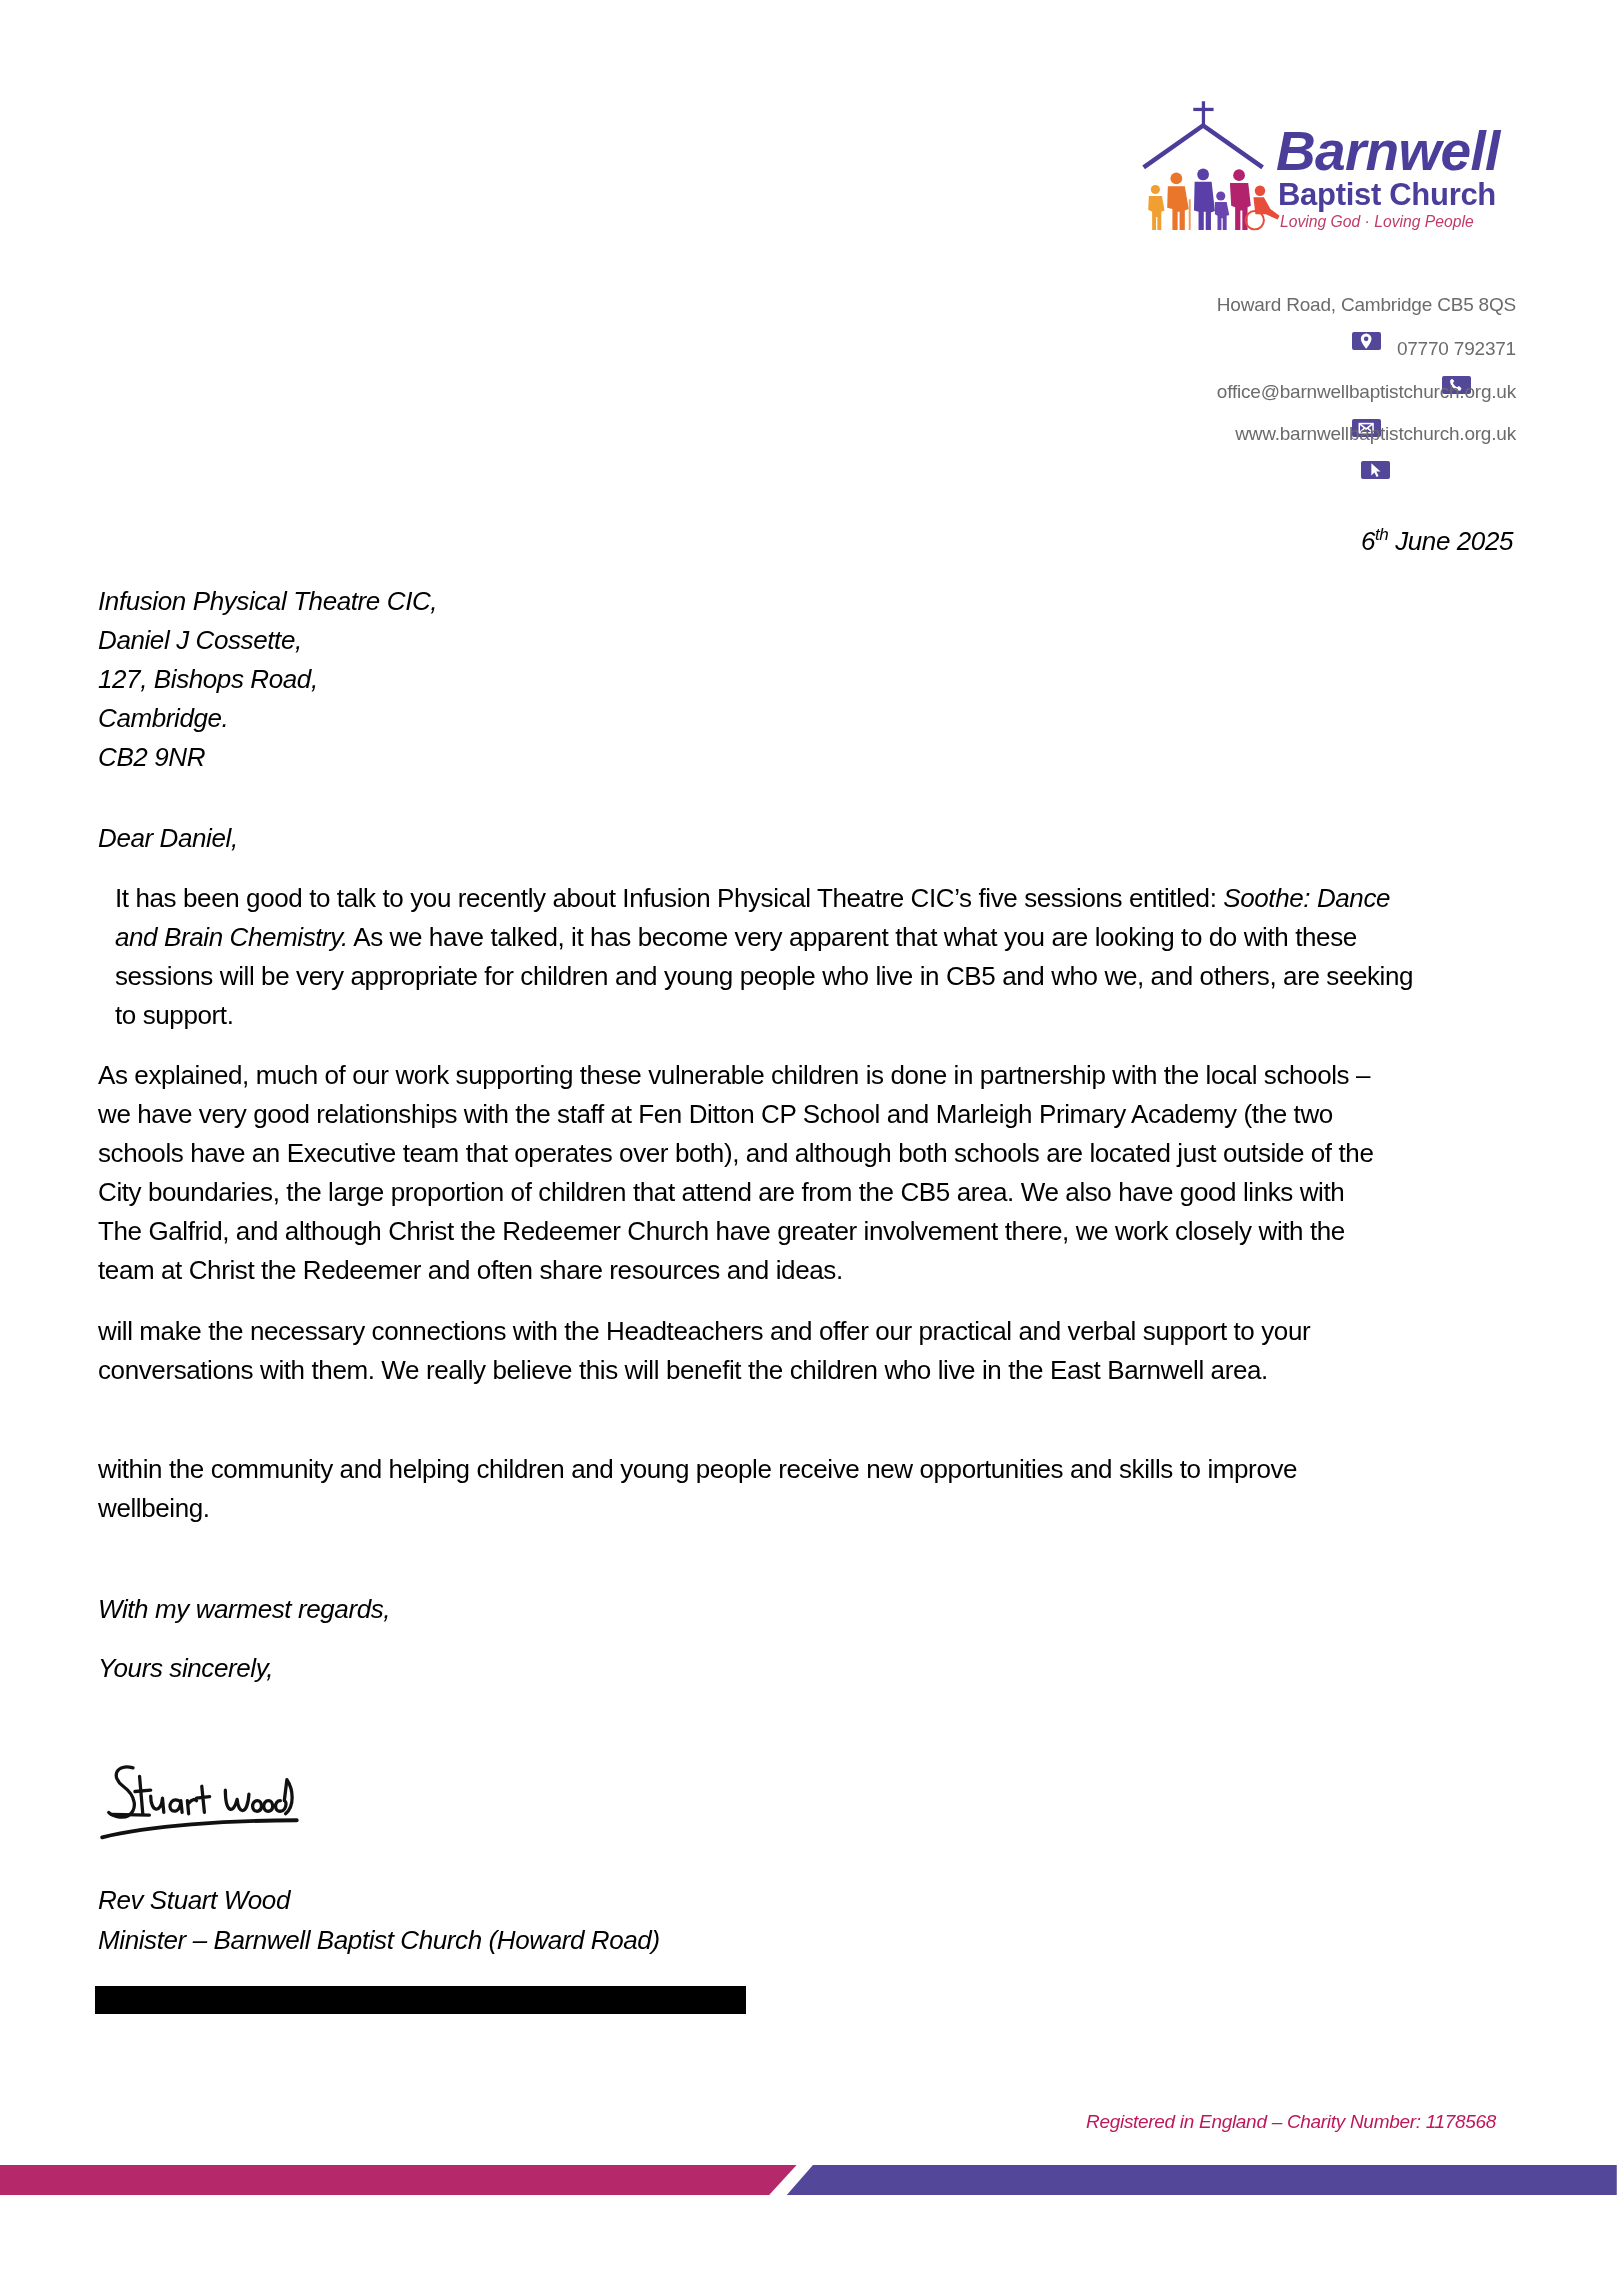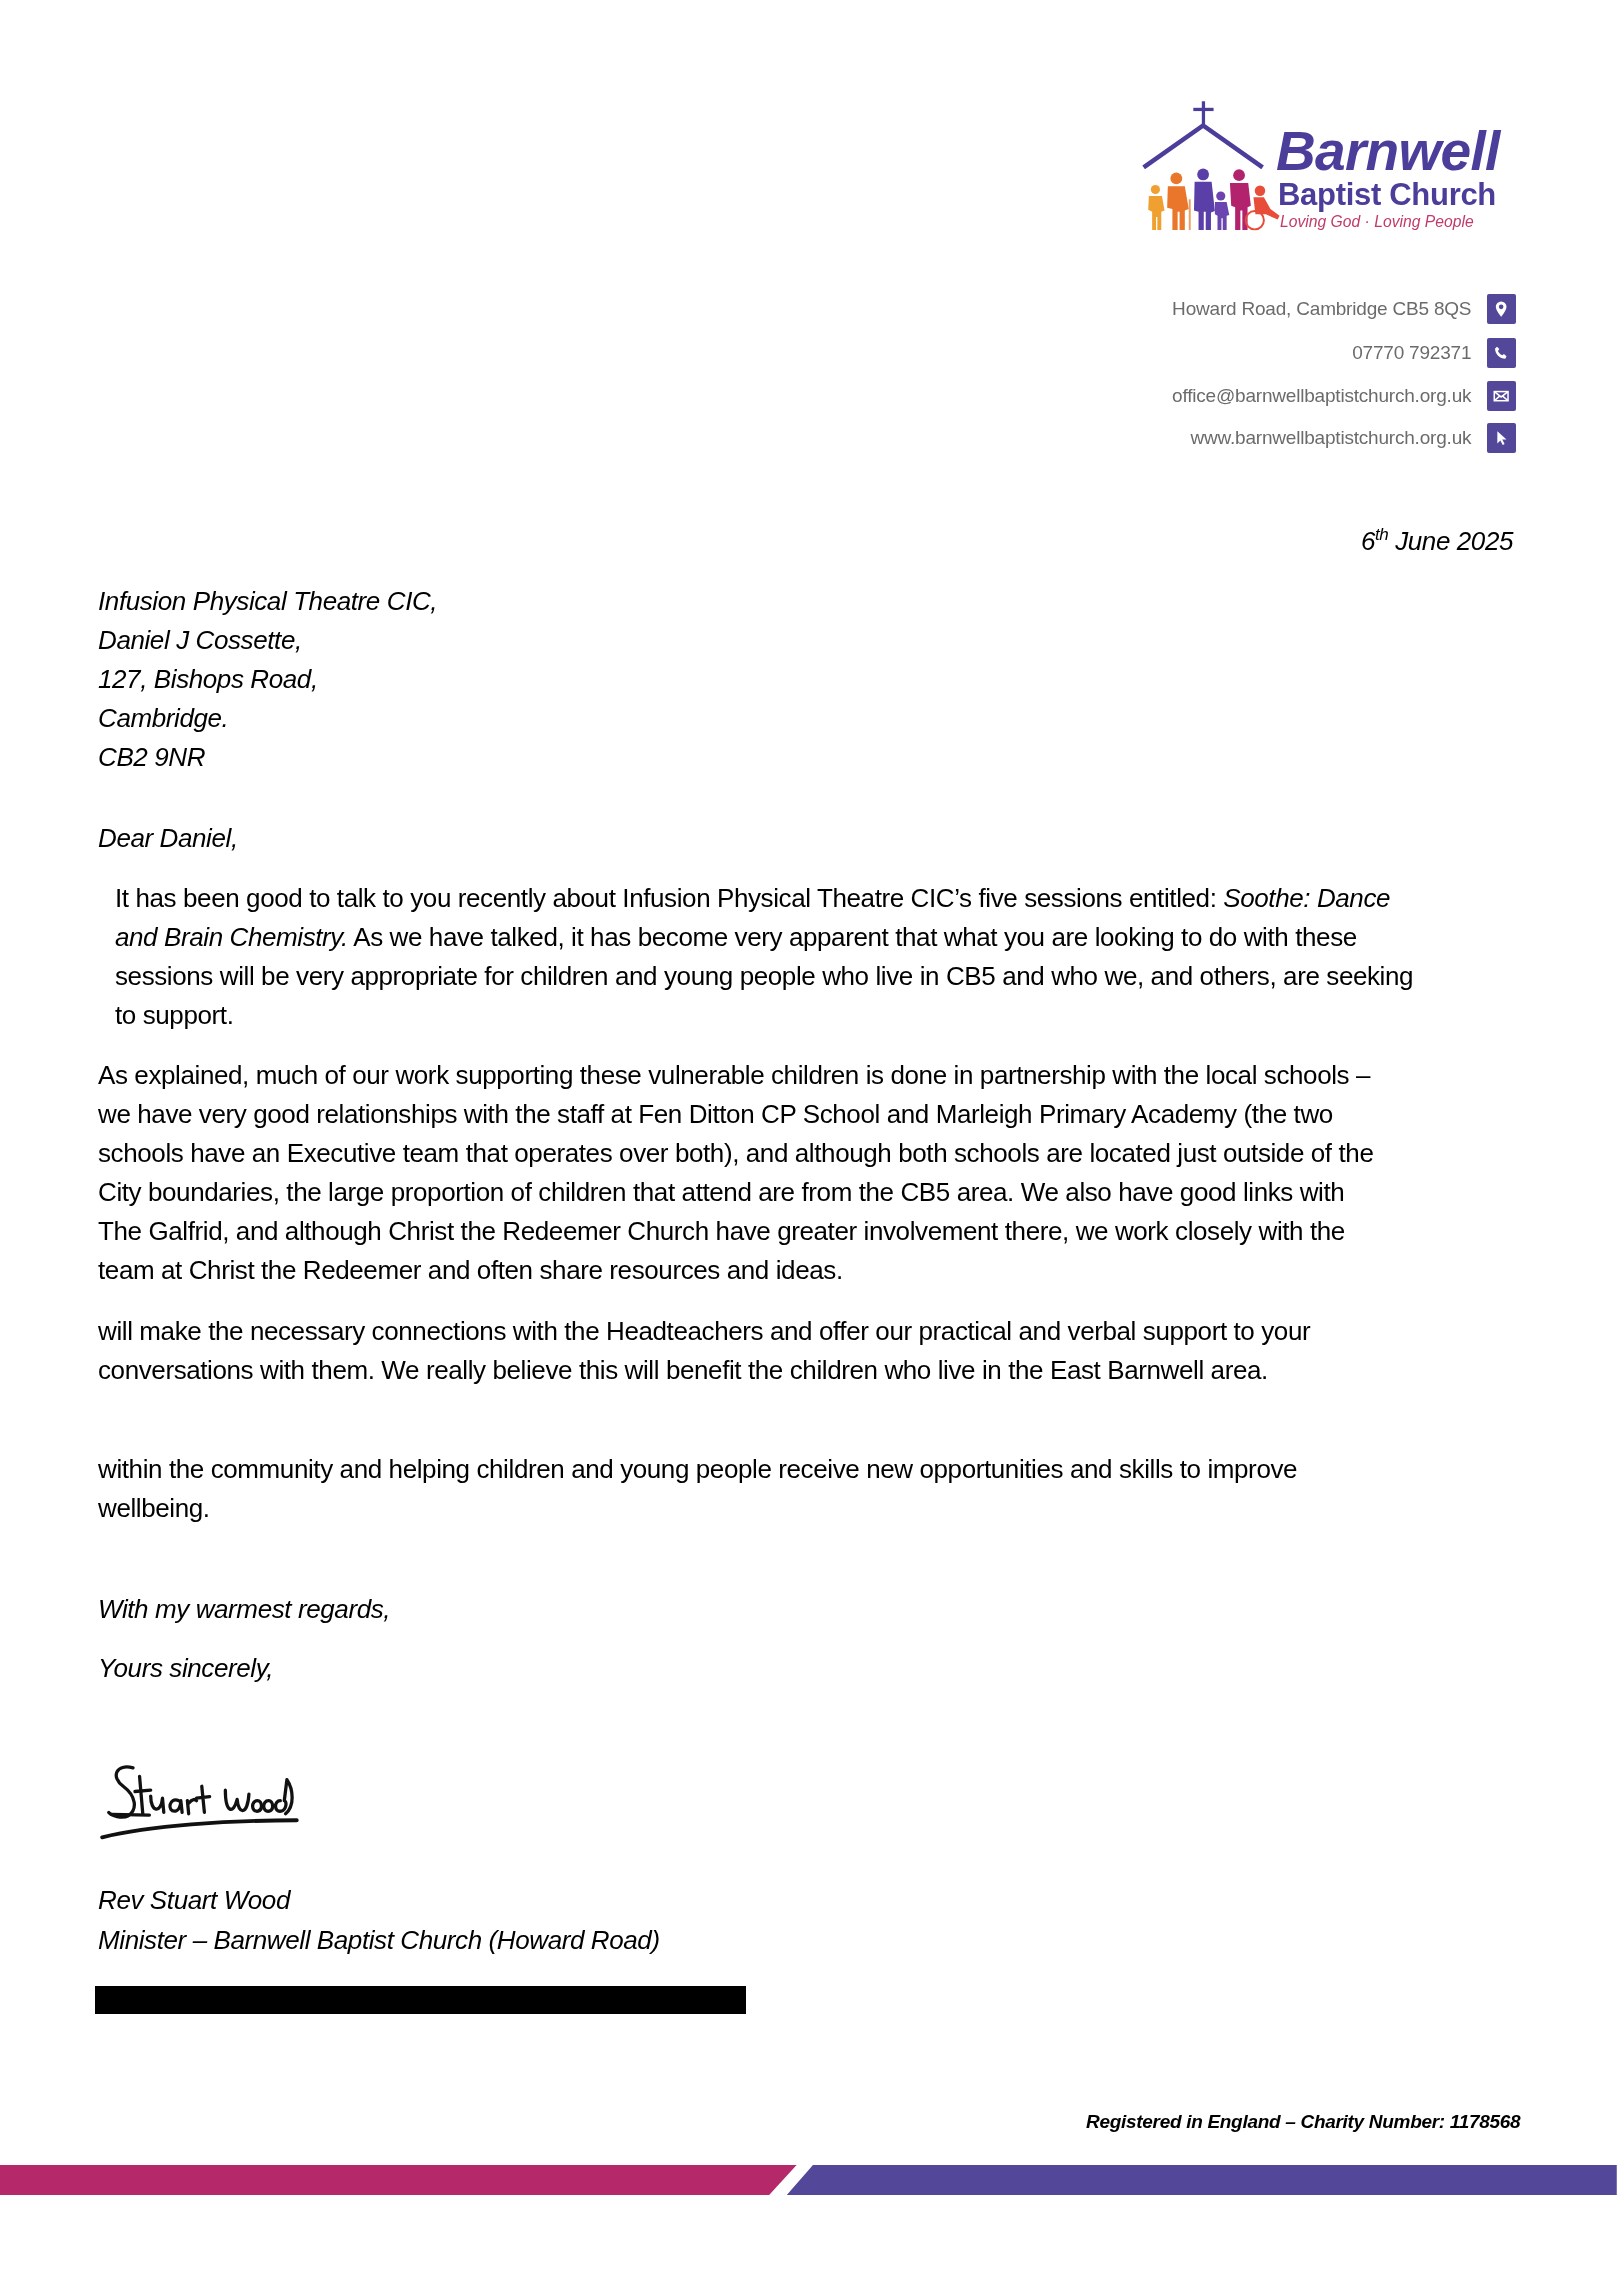--- a/index.html
+++ b/index.html
@@ -11,42 +11,42 @@
   #logo { left: 1137px; top: 98px; width: 393px; height: 137px; }
   #logo-graphic { left: 0; top: 0; width: 144px; height: 134px; }
   #logo-name { left: 139px; top: 26px; font-size: 55px; font-weight: bold; font-style: italic;
                color: #4B3E9B; letter-spacing: -0.7px; line-height: 1; white-space: nowrap; }
   #logo-sub { left: 141px; top: 81px; font-size: 31px; font-weight: bold; color: #4B3E9B;
               line-height: 1; white-space: nowrap; letter-spacing: -0.3px; }
   #logo-tag { left: 143px; top: 116px; font-size: 15.7px; font-style: italic; color: #C03B6B;
               line-height: 1; white-space: nowrap; }
 
   
-  .contact-row { right: 106px; height: 30px; display: flex; align-items: center; gap: 15.7px; }
+  .contact-row { right: 106px; height: 30px; display: flex; align-items: center; gap: 15.7px; flex-direction: column; }
   .contact-text { font-size: 19px; color: #6b6b6b; white-space: nowrap; letter-spacing: -0.2px; }
   .contact-icon { width: 29px; height: 30px; background: #53479A; border-radius: 2px;
                   display: flex; align-items: center; justify-content: center; }
   .contact-icon svg { width: 18.3px; height: 18.3px; }
 
   
   .txt { font-size: 26px; line-height: 39px; white-space: nowrap; letter-spacing: -0.4px; font-style: italic; }
   .para { left: 98px; width: 1420px; font-size: 26px; line-height: 39px; letter-spacing: -0.4px; }
   .para .ln { display: block; white-space: nowrap; }
   em { font-style: italic; }
   sup { font-size: 17px; vertical-align: 10.5px; line-height: 0; }
 
   #date { right: 109px; top: 522px; }
   #address { left: 98px; top: 582px; }
   #address .ln { display: block; }
 
   #redaction { left: 95px; top: 1986px; width: 651px; height: 27.5px; background: #000; }
 
   
-  #footer-note { left: 1086px; top: 2111px; font-size: 19px; font-style: italic; color: #000000;
-                 white-space: nowrap; letter-spacing: -0.3px; font-weight: bold; }
+  #footer-note { left: 1086px; top: 2111px; font-size: 19px; font-style: italic; color: #be185d;
+                 white-space: nowrap; letter-spacing: -0.3px; }
   #footer-bars { left: 0; top: 2165px; width: 1622px; height: 30px; }
 </style>
 </head>
 <body>
 
 <div id="logo" class="abs">
   <svg id="logo-graphic" class="abs" viewBox="0 0 220 205">
 
     <rect x="99" y="5" width="5" height="35" fill="#4B3E9B"></rect>
     <rect x="86" y="15" width="31" height="5" fill="#4B3E9B"></rect>

